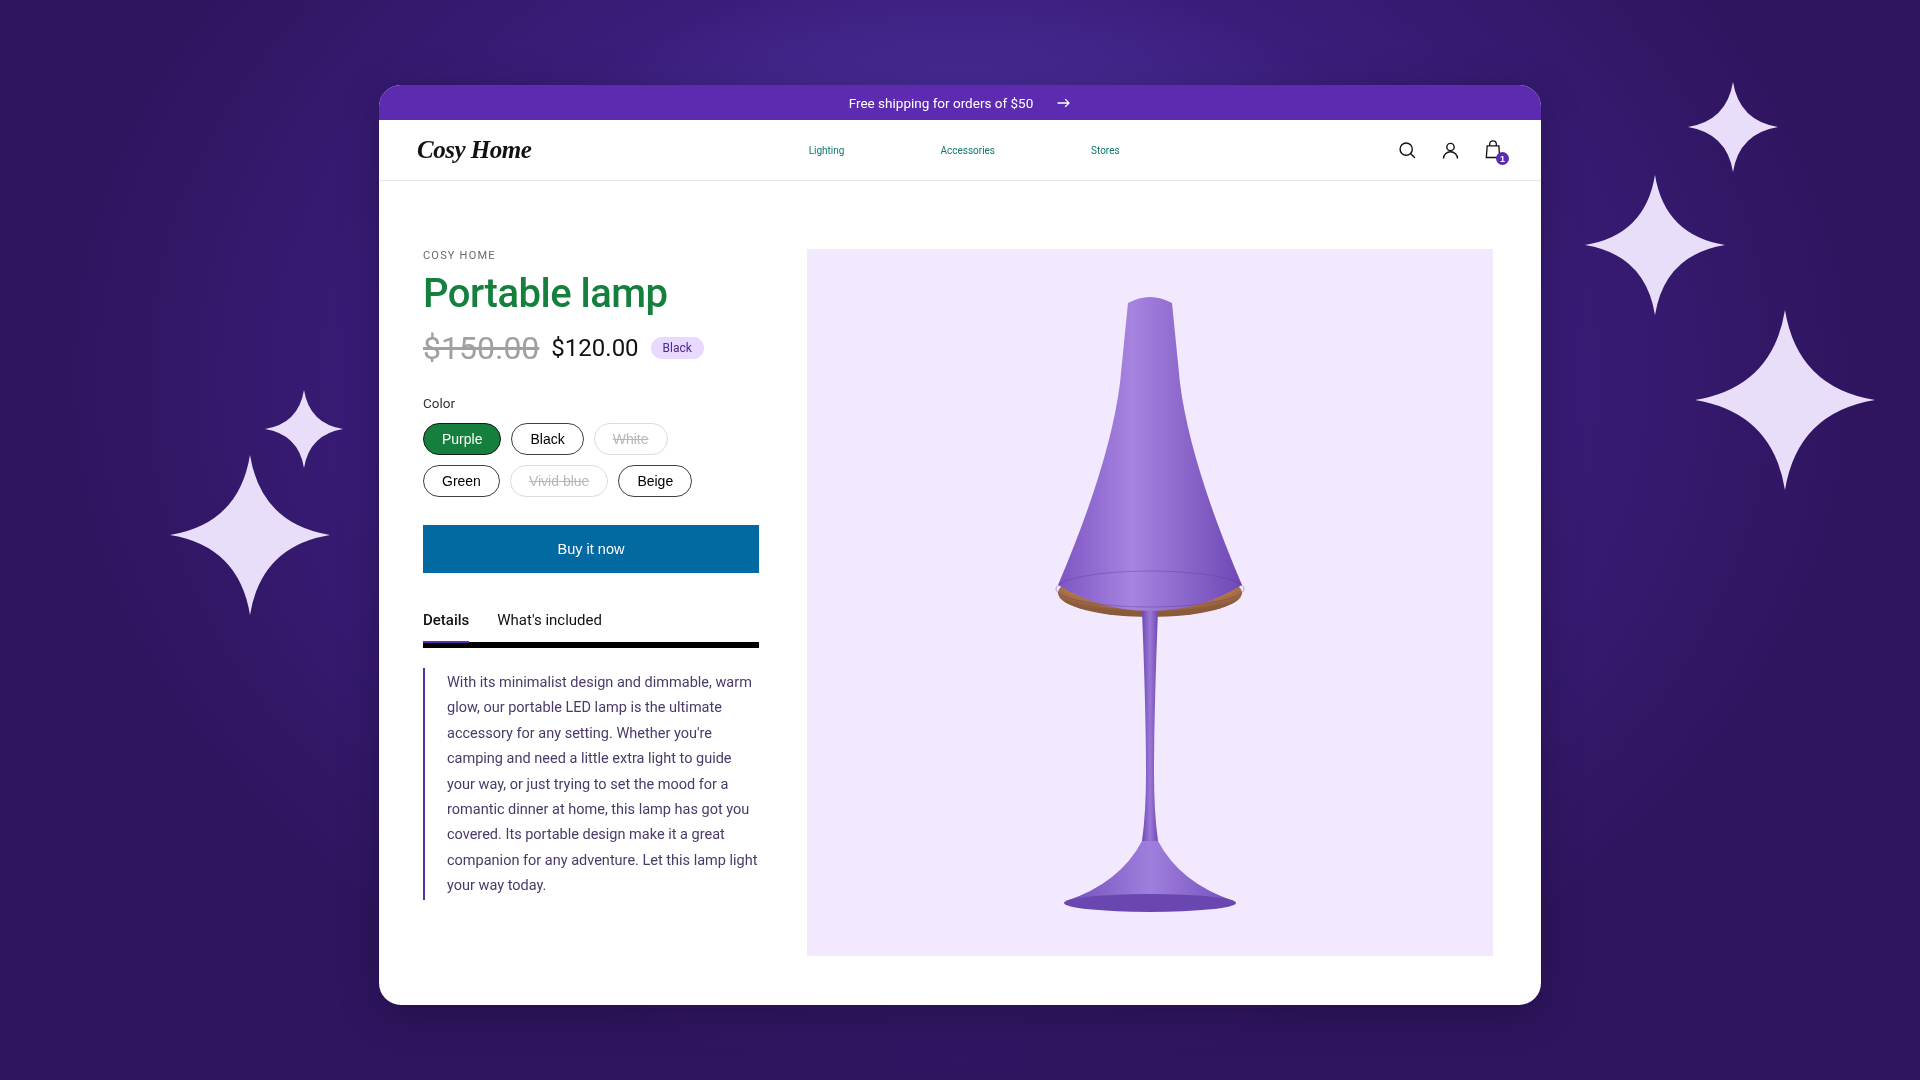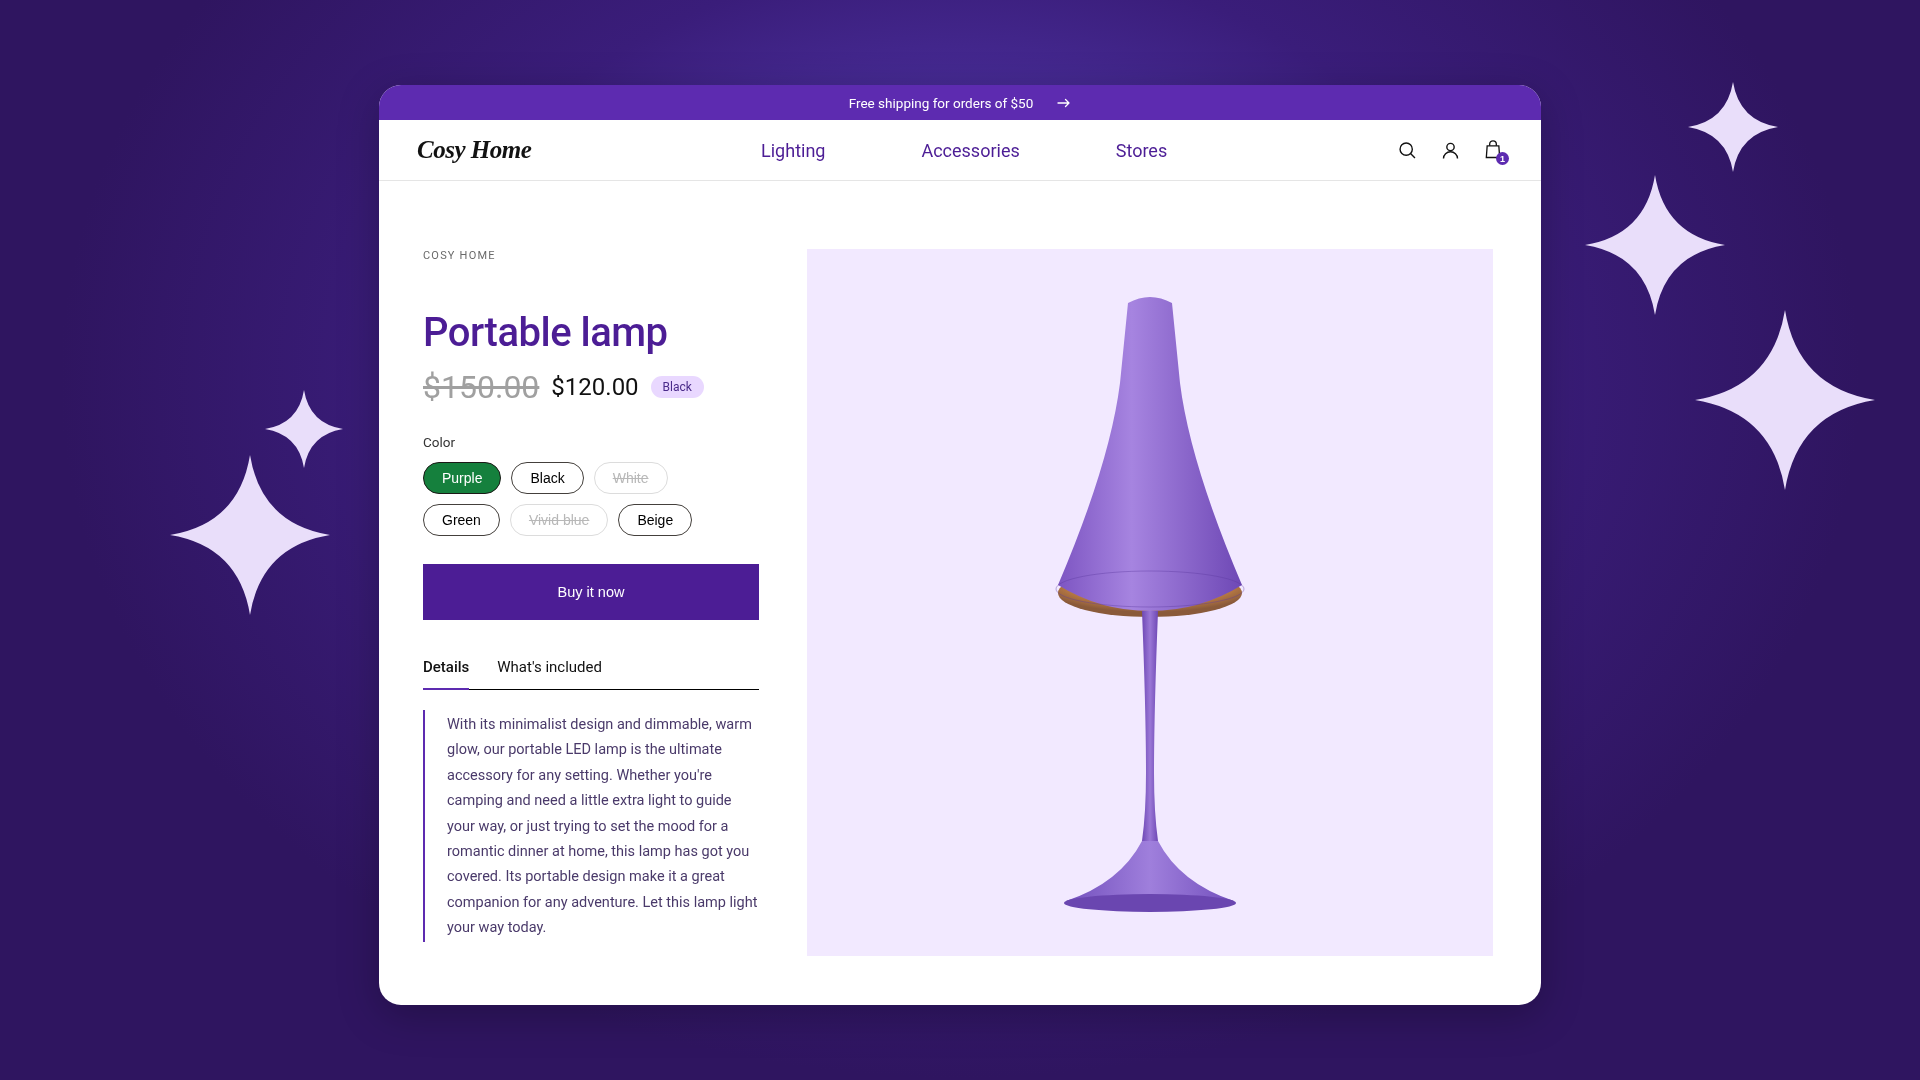--- a/index.html
+++ b/index.html
@@ -30,58 +30,58 @@
   }
   .banner .arrow { display:inline-flex; }
   .header {
     height: 61px;
     border-bottom: 1px solid #e5e5e5;
     display: flex; align-items: center;
     padding: 0 38px;
   }
   .logo { font-family: Georgia, "Times New Roman", serif; font-style: italic; font-weight: 700; font-size: 25px; color: #121212; letter-spacing: -0.5px; }
   .nav { flex: 1; display: flex; justify-content: center; gap: 96px; }
-  .nav a { color: #4c1d95; text-decoration: none; font-size: 18px; cursor: pointer; }
+  .nav a { color: #0f766e; text-decoration: none; font-size: 10px; cursor: pointer; }
   .header-icons { display: flex; align-items: center; gap: 22px; }
   .icon-btn { background: none; border: none; cursor: pointer; position: relative; display:flex; align-items:center; justify-content:center; }
   .icon-btn svg { stroke: #121212; }
   .badge {
     position: absolute; bottom: -4px; right: -6px;
     background: #5d2bb0; color: #fff;
     font-size: 9px; font-weight: 600;
     width: 13px; height: 13px; border-radius: 50%;
     display:flex; align-items:center; justify-content:center;
   }
   .content {
     flex: 1; display: flex; padding: 68px 48px 0 44px; gap: 48px; overflow:hidden;
   }
   .left { width: 336px; display:flex; flex-direction:column; }
   .brand-tag { font-size: 11px; letter-spacing: 1.2px; color: #6a6a6a; margin-bottom: 8px; }
-  .title { font-size: 40px; font-weight: 500; color: #4c1d95; letter-spacing: -0.5px; margin-bottom: 12px; margin-top: 39px; }
+  .title { font-size: 40px; font-weight: 500; color: #15803d; letter-spacing: -0.5px; margin-bottom: 12px; }
   .price-row { display:flex; align-items:center; gap: 12px; margin-bottom: 28px; }
   .price-old { font-size: 32px; color: #a0a0a0; text-decoration: line-through; }
   .price-new { font-size: 24px; color: #111; }
   .sale-badge { background: #e9d8ff; color: #4a2a8a; font-size: 12px; padding: 4px 12px; border-radius: 999px; }
   .option-label { font-size: 13.5px; color: #333; margin-bottom: 12px; }
   .chips { display:flex; flex-wrap:wrap; gap: 10px; margin-bottom: 28px; max-width: 280px;}
   .chip {
     border: 1px solid #44403c; border-radius: 999px;
     padding: 7px 18px; font-size: 14px; background:#fff; color:#000000; cursor:pointer;
   }
   .chip.selected { background: #15803d; color: #fff; border-color:#1c1917; }
   .chip.disabled { color: #b8b8b8; border-color:#dcdcdc; text-decoration: line-through; cursor: default; }
   .atc {
     border: 1px solid #5d2bb0; color:#111; background:#fff;
     height: 44px; font-size: 14.5px; cursor:pointer; margin-bottom:10px;
   }
   .buy {
-    border: none; background:#4c1d95; color:#fff;
-    height: 56px; font-size: 14.5px; cursor:pointer; margin-bottom: 38px;
-  }
-  .tabs { display:flex; gap: 28px; border-bottom:1px solid #000000; }
+    border: none; background:#0369a1; color:#fff;
+    height: 48px; font-size: 14.5px; cursor:pointer; margin-bottom: 38px;
+  }
+  .tabs { display:flex; gap: 28px; border-bottom:6px solid #000000; }
   .tab { font-size: 15px; color:#111; padding-bottom: 12px; cursor:pointer; }
   .tab.active { border-bottom: 2px solid #5d2bb0; margin-bottom:-1px; font-weight:500; }
   .desc-block { margin-top: 20px; border-left: 2px solid #5d2bb0; padding: 2px 0 2px 22px; }
   .desc { font-size: 14.5px; line-height: 1.75; color: #4a3a6a; }
   .right { flex:1; }
   .product-img {
     width: 686px; height: 707px;
     background: #f2e9ff;
     display:flex; align-items:center; justify-content:center;
     position:relative;

